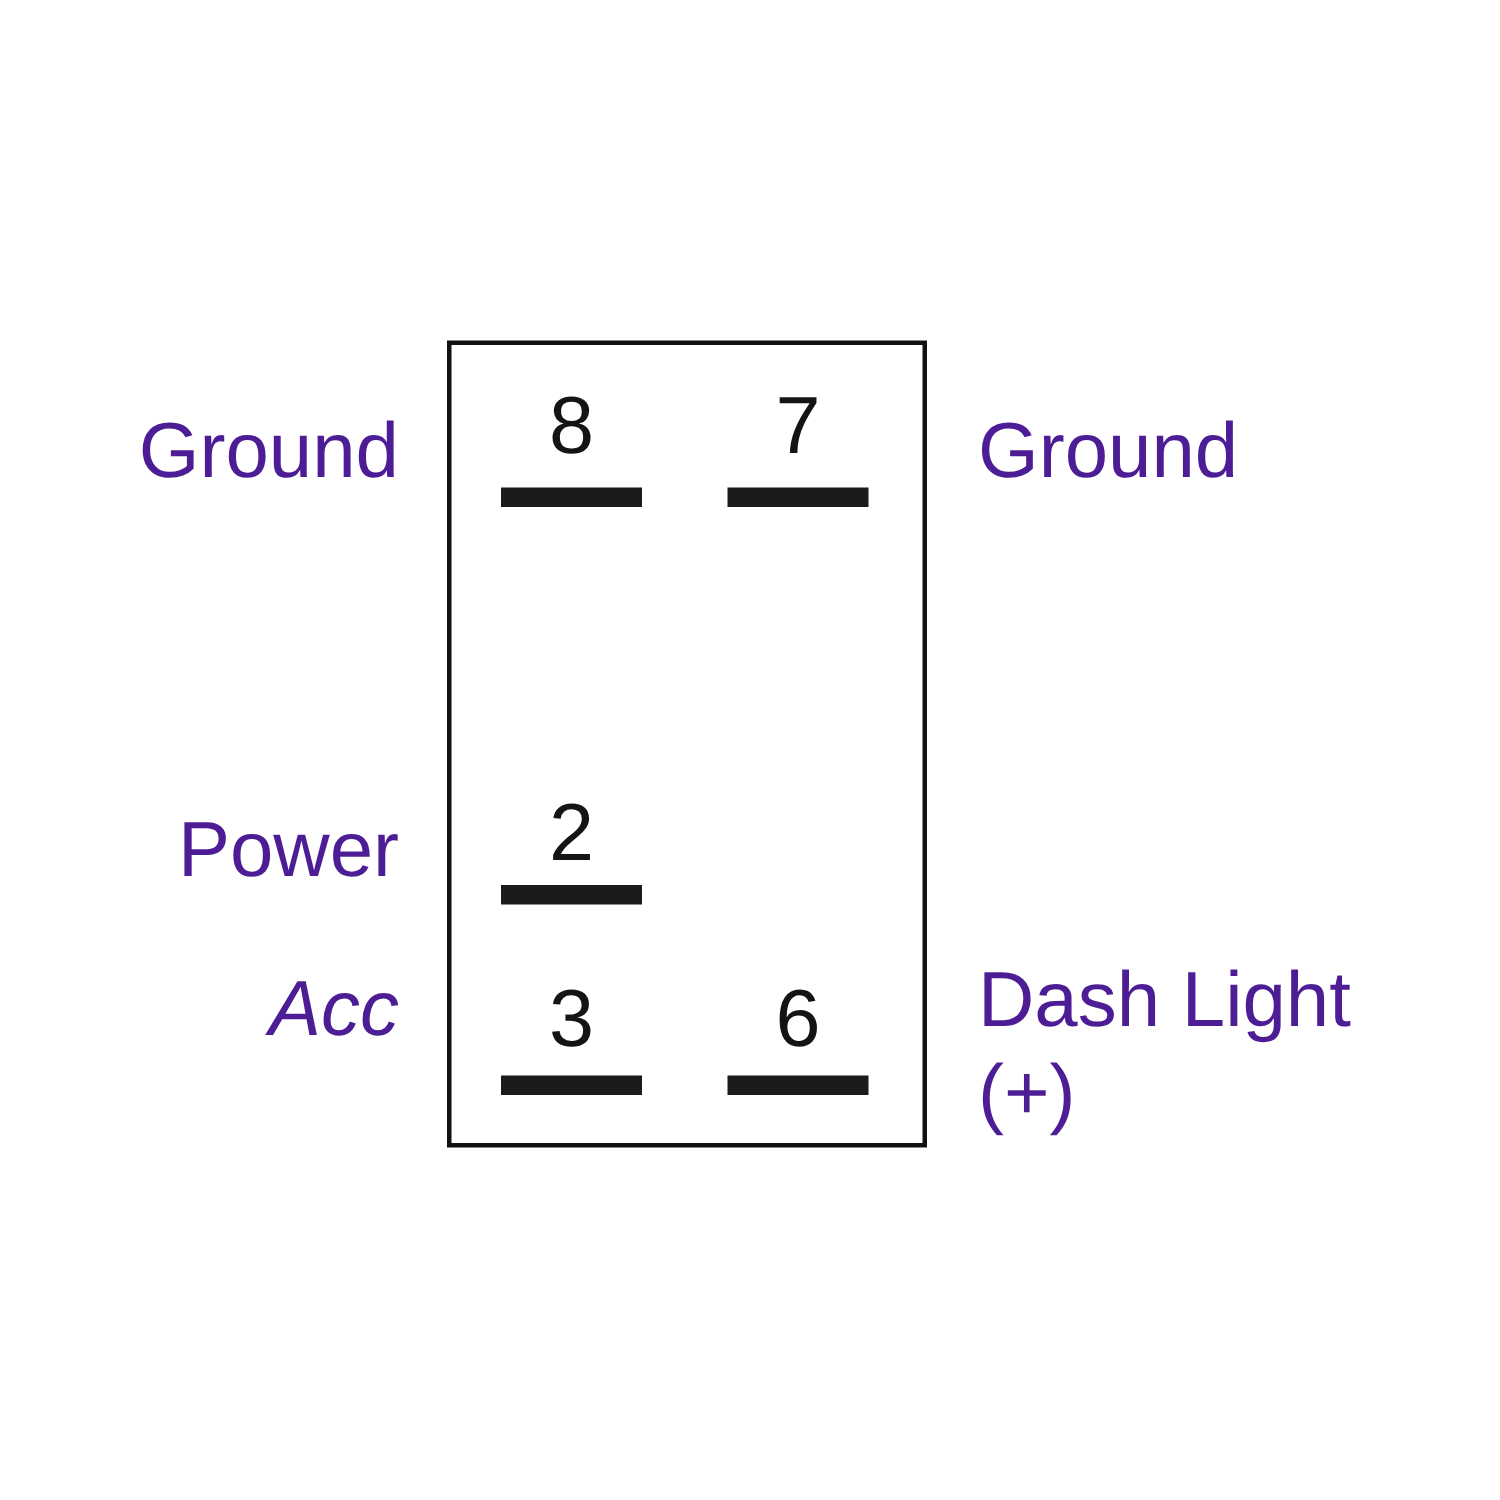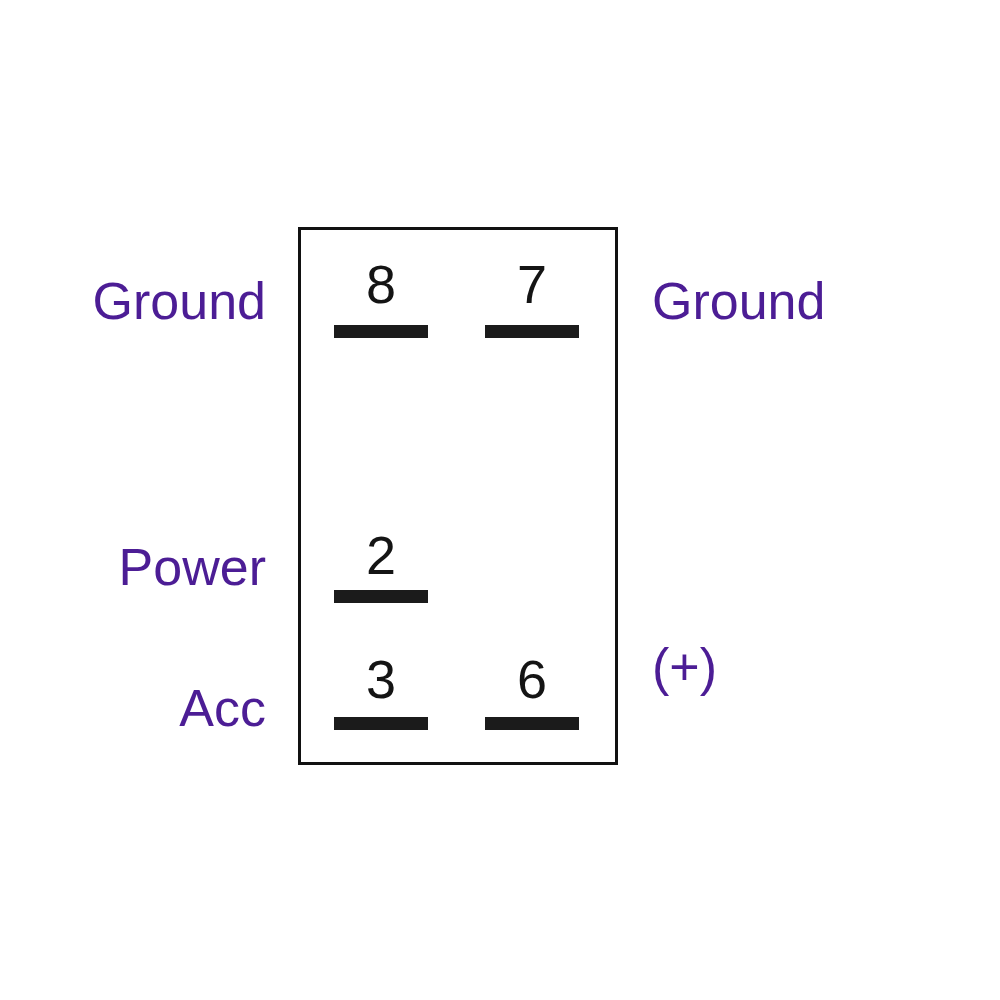--- a/index.html
+++ b/index.html
@@ -89,21 +89,21 @@
     text-align: right;
   }
   .label-right {
     left: 652px;
     text-align: left;
   }
 
   .label-ground-left  { top: 270px; }
   .label-ground-right { top: 270px; }
   .label-power        { top: 536px; }
-  .label-acc          { top: 677px; }
+  .label-acc          { top: 642px; font-style: italic; }
   .label-dash         { top: 636px; }
 
   .label .line { display: block; }
 </style>
 </head>
 <body>
 
 <div id="diagram">
 
   <div class="switch-body"></div>
@@ -135,16 +135,17 @@
 
   <div class="label label-left label-ground-left">Ground</div>
 
   <div class="label label-right label-ground-right">Ground</div>
 
   <div class="label label-left label-power">Power</div>
 
   <div class="label label-left label-acc">Acc</div>
 
   <div class="label label-right label-dash">
+    <span class="line">Dash Light</span>
     <span class="line">(+)</span>
   </div>
 
 </div>
 
 </body></html>

